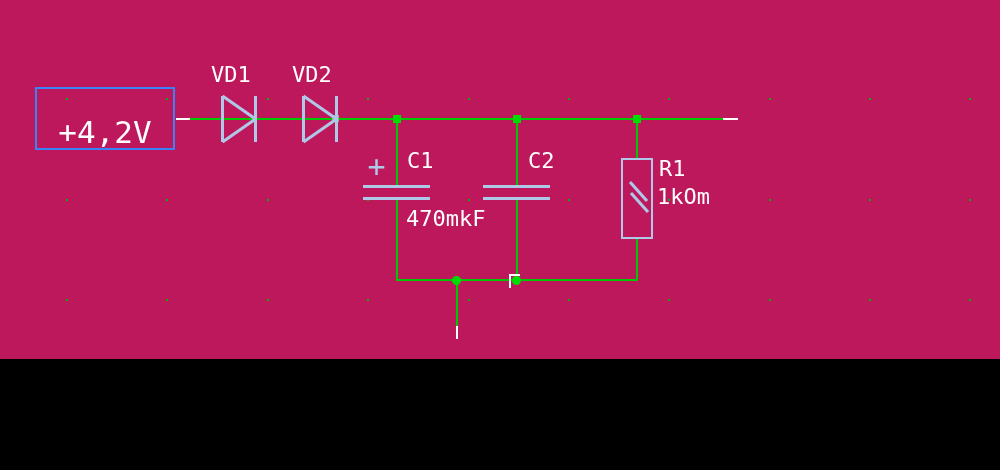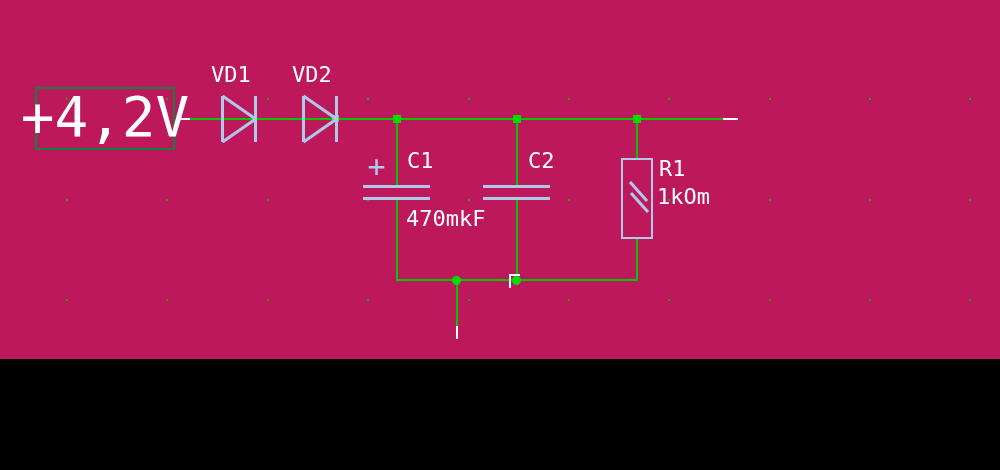--- a/index.html
+++ b/index.html
@@ -8,23 +8,23 @@
     overflow:hidden;font-family:"DejaVu Sans Mono",monospace;
   }
   .grid-dot{position:absolute;width:2px;height:2px;background:#00b400;}
   .wire{position:absolute;background:#00c800;}
   .stub{position:absolute;background:#ffffff;}
   .junction-sq{position:absolute;width:8px;height:8px;background:#00dc00;}
   .junction-dot{position:absolute;width:9px;height:9px;background:#00dc00;border-radius:50%;}
   .pin-marker{position:absolute;width:7px;height:7px;background:#8fae8f;}
   .sel-mark{position:absolute;background:#ffffff;}
   .port-box{
-    position:absolute;border:2px solid #15803d;box-sizing:border-box;
-    display:flex;align-items:flex-start;justify-content:center;
-    color:#ffffff;font-size:56px;line-height:1;background:transparent;
+    position:absolute;border:2px solid #3b82f6;box-sizing:border-box;
+    display:flex;align-items:flex-end;justify-content:center;
+    color:#ffffff;font-size:31px;line-height:1;background:transparent;
   }
   .label{position:absolute;color:#ffffff;font-size:22px;line-height:1;white-space:pre;}
   .plate{position:absolute;height:3px;background:#b0c8e8;}
   .plus-box{
     position:absolute;left:366px;top:156px;width:21px;height:22px;
     display:flex;align-items:center;justify-content:center;
     color:#b0c8e8;font-size:30px;line-height:1;
   }
   .resistor-body{
     position:absolute;left:621px;top:158px;width:32px;height:81px;

